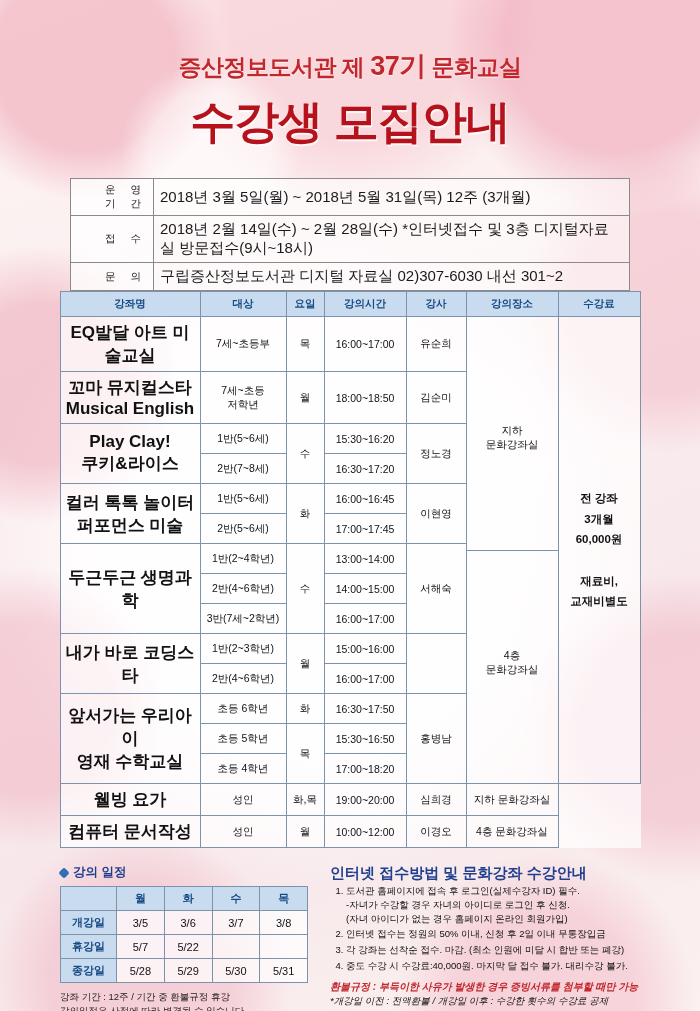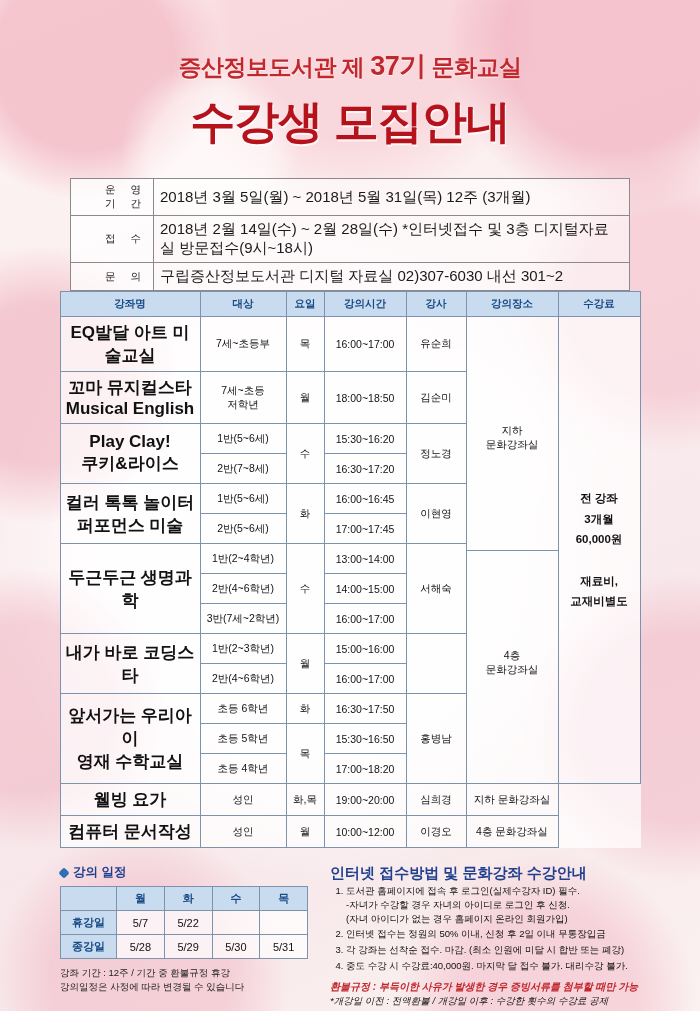--- a/index.html
+++ b/index.html
@@ -306,20 +306,27 @@
           </colgroup>
         <tbody>
             <tr>
           <th></th>
           <th>월</th>
           <th>화</th>
           <th>수</th>
           <th>목</th>
         </tr>
         <tr>
+          <td class="rh">개강일</td>
+          <td>3/5</td>
+          <td>3/6</td>
+          <td>3/7</td>
+          <td>3/8</td>
+        </tr>
+        <tr>
           <td class="rh">휴강일</td>
           <td>5/7</td>
           <td>5/22</td>
           <td></td>
           <td></td>
         </tr>
         <tr>
           <td class="rh">종강일</td>
           <td>5/28</td>
           <td>5/29</td>

